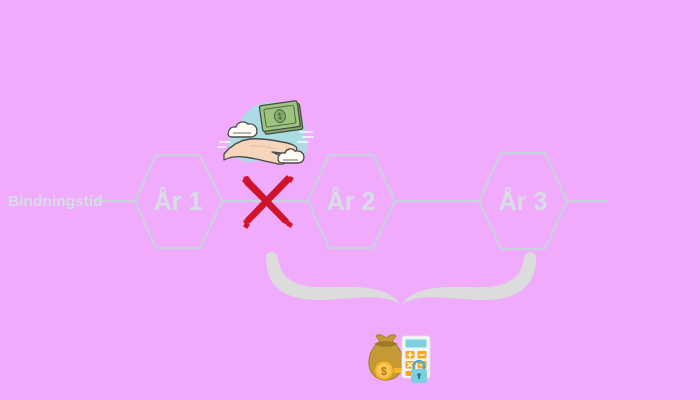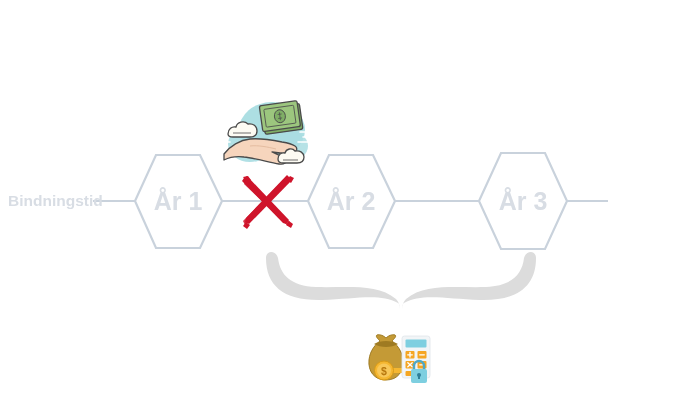--- a/index.html
+++ b/index.html
@@ -10,21 +10,21 @@
   body {
     width: 700px;
     height: 400px;
     overflow: hidden;
     font-family: "Liberation Sans", sans-serif;
   }
   #stage {
     position: relative;
     width: 700px;
     height: 400px;
-    background: #ffffff;
+    background: #f0abfc;
   }
   #timeline-svg {
     position: absolute;
     left: 0;
     top: 0;
     width: 700px;
     height: 400px;
   }
   .hex-label {
     fill: #d8dde4;

